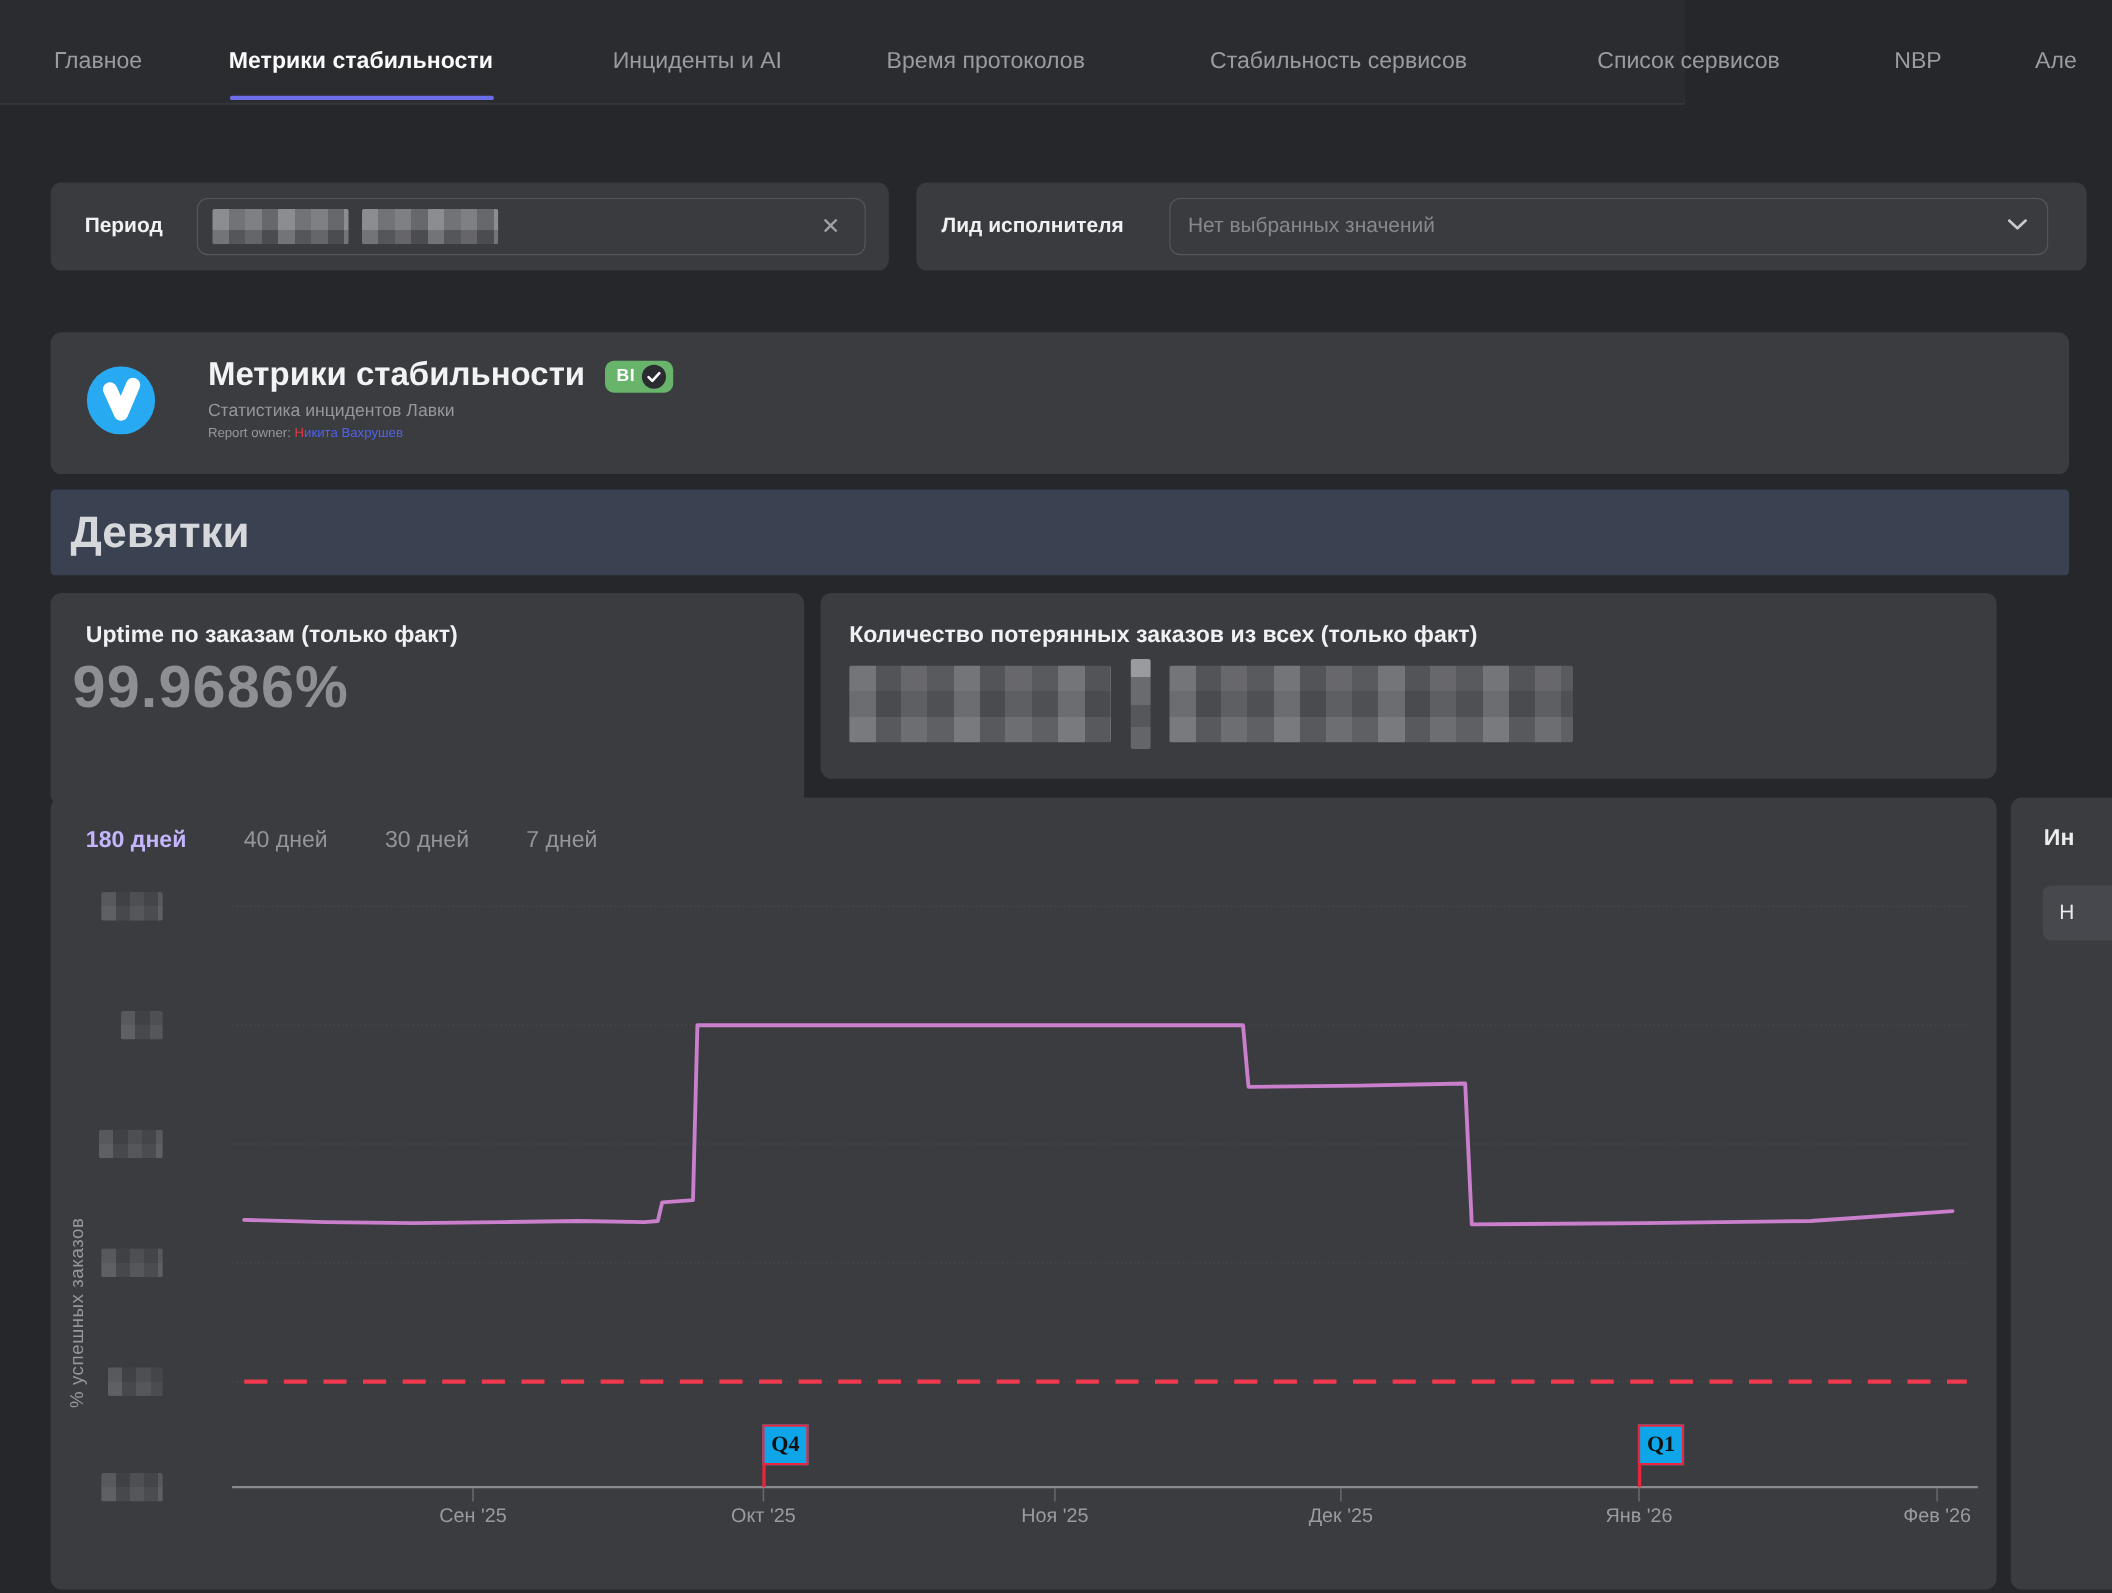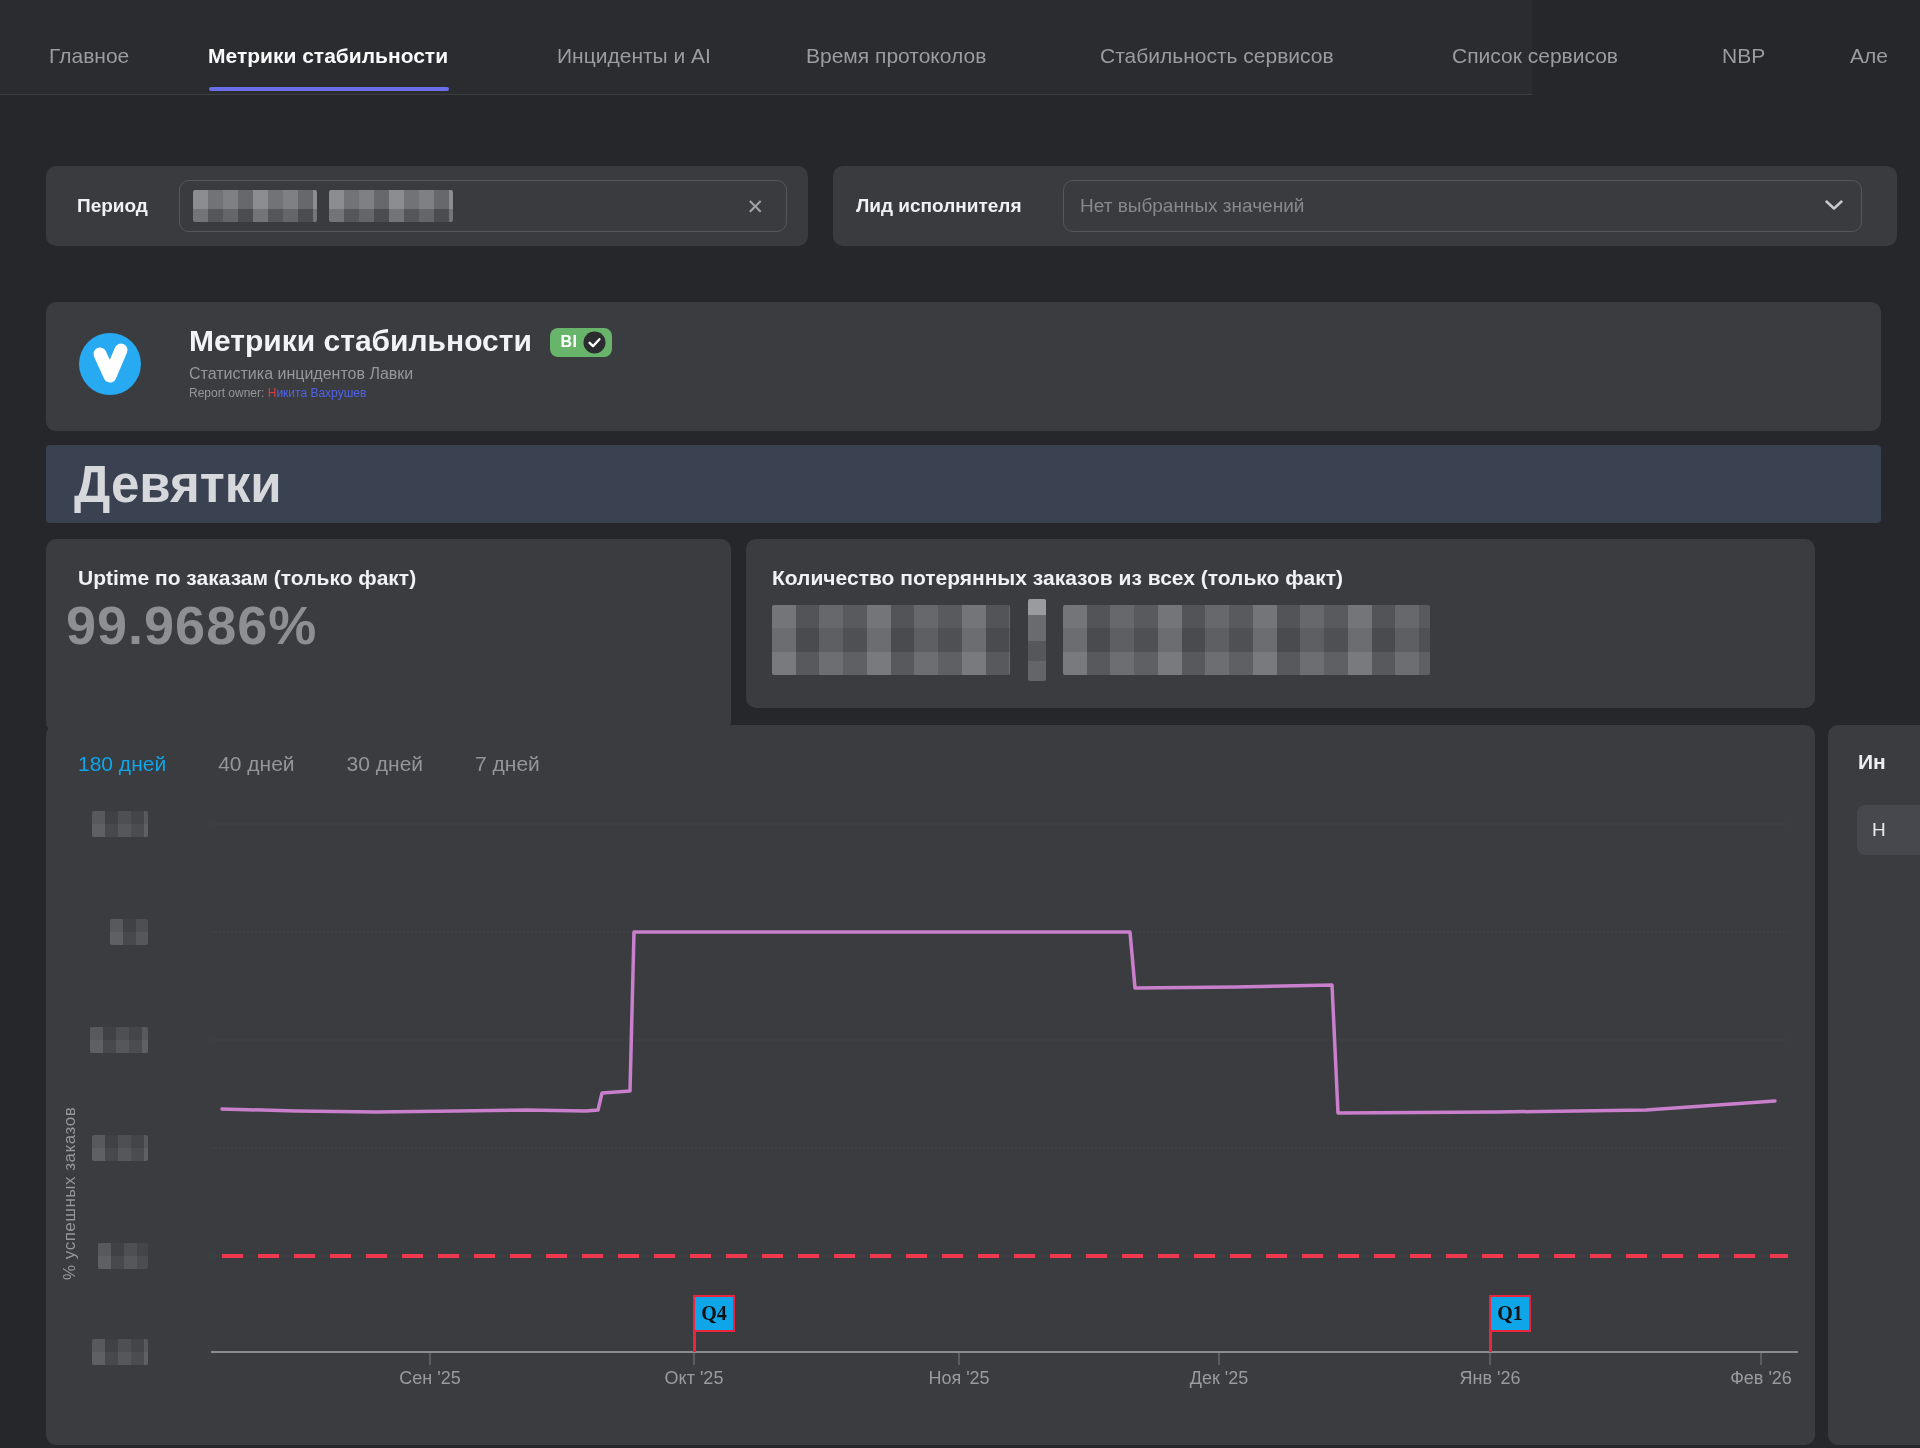--- a/index.html
+++ b/index.html
@@ -57,39 +57,39 @@
   .report-subtitle { font-size:16px; color:#96979b; margin-top:7px; }
   .report-owner { font-size:12px; color:#96979b; margin-top:3px; }
   .owner-first { color:#e03a40; }
   .owner-rest  { color:#4e63e8; cursor:pointer; }
 
   
   .band {
     position:absolute; background:#3a4252; border-radius:4px;
     display:flex; align-items:center;
   }
-  .band-title { font-size:51px; font-weight:700; color:#d7d8db; padding-left:28px; }
+  .band-title { font-size:40px; font-weight:700; color:#d7d8db; padding-left:18px; }
 
   
   .metric-title { font-size:21px; font-weight:700; color:#f0f1f3; }
   .metric-value { font-size:54px; font-weight:700; color:#8e8f93; letter-spacing:1px; }
   .mzx-value {
     border-radius:2px;
     background:
       repeating-linear-gradient(90deg, rgba(255,255,255,.15) 0 24px, rgba(0,0,0,.10) 24px 47px, rgba(255,255,255,.07) 47px 71px, rgba(0,0,0,.03) 71px 95px),
       repeating-linear-gradient(0deg, #626367 0 23px, #525357 23px 47px, #5c5d61 47px 70px);
   }
   .mzx-slash {
     border-radius:2px;
     background: linear-gradient(180deg, #9a9b9f 0 16px, #6a6b6f 16px 42px, #56575b 42px 62px, #646569 62px 82px);
   }
 
   
   .range-tab { font-size:21px; color:#94959a; font-weight:500; cursor:pointer; white-space:nowrap; }
-  .range-tab.active { color:#0ea5e9; font-weight:400; }
+  .range-tab.active { color:#c4b5fd; font-weight:700; }
   .y-axis-title {
     position:absolute; writing-mode:vertical-rl; transform:rotate(180deg);
     font-size:17px; color:#96979b; letter-spacing:.5px;
   }
   .mzx-tick {
     position:absolute; height:26px; border-radius:2px;
     background:
       repeating-linear-gradient(90deg, rgba(255,255,255,.10) 0 13px, rgba(0,0,0,.07) 13px 26px, rgba(255,255,255,.05) 26px 39px, rgba(0,0,0,.02) 39px 52px),
       repeating-linear-gradient(0deg, #4d4e52 0 13px, #45464a 13px 26px);
   }

